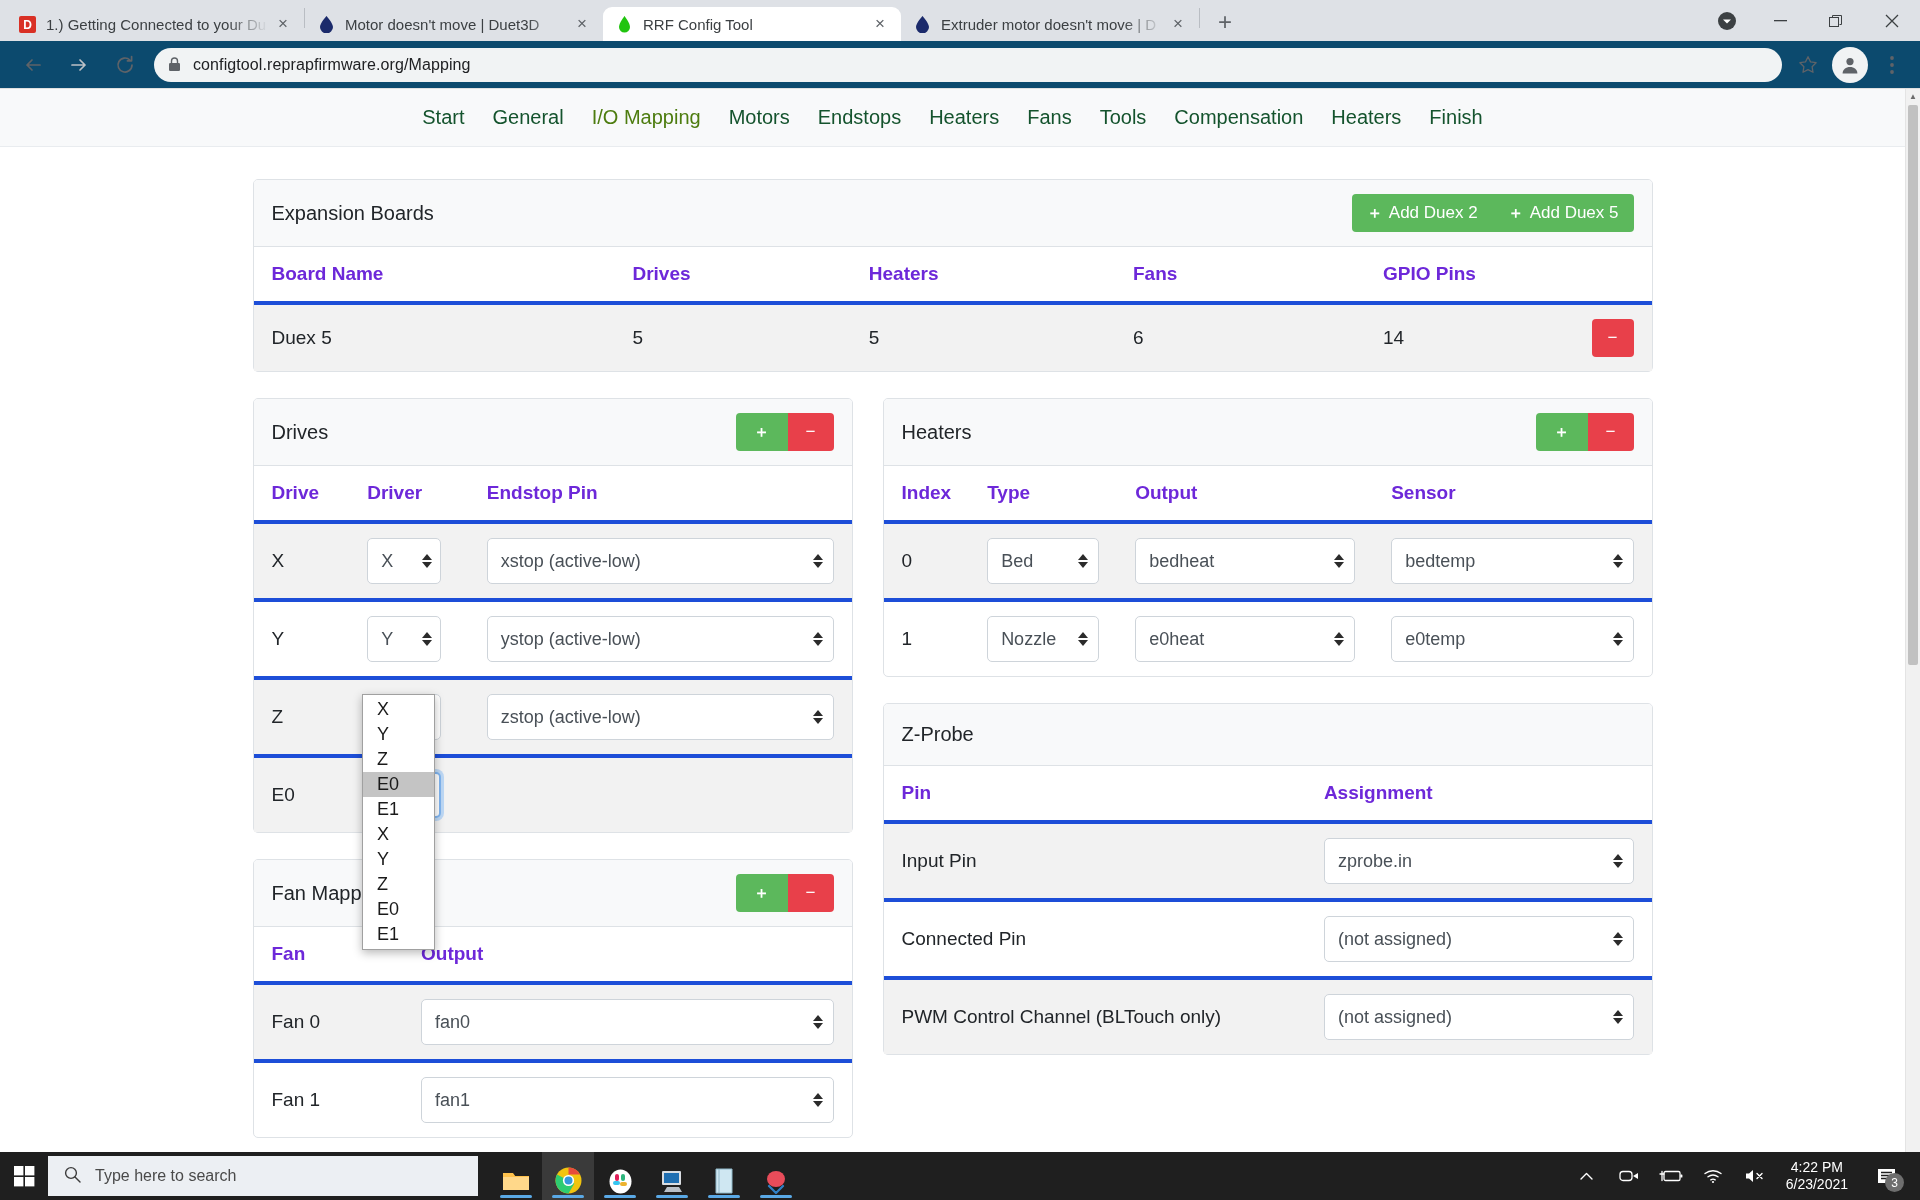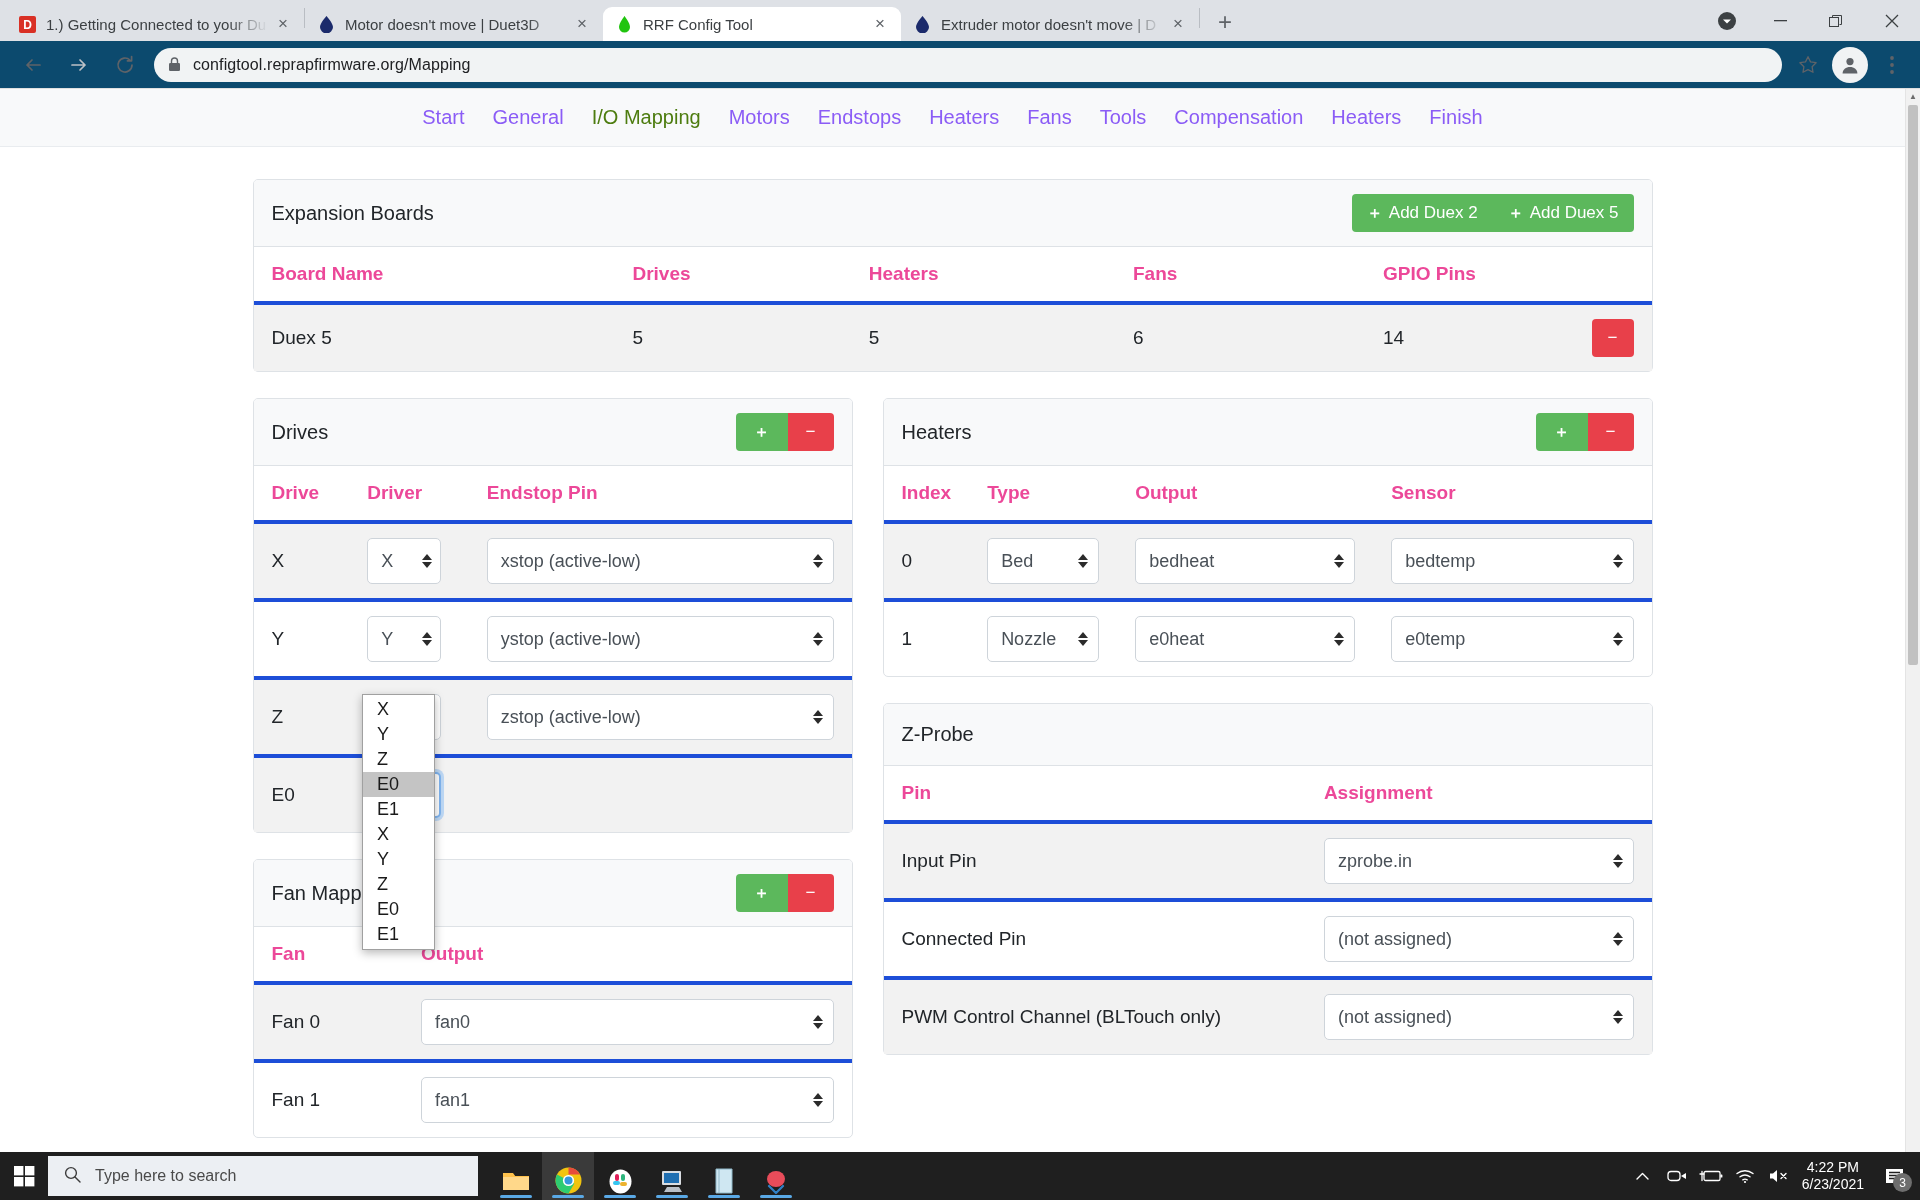--- a/index.html
+++ b/index.html
@@ -112,21 +112,21 @@
     background: #c1c1c1; border-radius: 2px;
   }
 
   
   .sitenav {
     height: 58px; background: #f8f9fa;
     border-bottom: 1px solid #e9ecef;
     display: flex; align-items: center; justify-content: center;
   }
   .sitenav .inner { display: flex; gap: 28px; align-items: center; }
-  .navlink { font-size: 20px; color: #8b5cf6; }
+  .navlink { font-size: 20px; color: #14532d; }
   .navlink.active { color: #4d7c0f; }
 
   
   .container {
     width: 1400px; margin: 0 auto; padding-top: 32px;
   }
   .card {
     border: 1px solid #dee2e6; border-radius: 5px;
     background: #fff; margin-bottom: 26px;
   }
@@ -145,21 +145,21 @@
   }
   .btn-green { background: #5cb85c; }
   .btn-red   { background: #e8404a; }
   .btn:first-child { border-radius: 4px 0 0 4px; }
   .btn:last-child  { border-radius: 0 4px 4px 0; }
   .btn.solo { border-radius: 4px; }
   .plus-ico { font-weight: 700; font-size: 16px; line-height: 1; }
 
   table { width: 100%; border-collapse: collapse; }
   th {
-    text-align: left; font-size: 19px; color: #ec4899;
+    text-align: left; font-size: 19px; color: #6d28d9;
     padding: 16px 18px; border-bottom: 2px solid #dee2e6;
     font-weight: bold;
   }
   td {
     padding: 14px 18px; font-size: 19px; color: #212529;
     border-top: 4px solid #1d4ed8; vertical-align: middle;
   }
   tr.striped td { background: #f2f2f2; }
 
   
@@ -215,21 +215,21 @@
     width: 52px; height: 48px; display:flex; align-items:flex-end;
     justify-content:center; position: relative; padding-bottom: 6px;
   }
   .tb-app.active { background: #3a3a3a; }
   .tb-app .underline {
     position:absolute; bottom: 2px; left: 10px; right: 10px; height: 3px;
     background: #5aa9e6; border-radius: 2px;
   }
   .tray {
     position: absolute; right: 0; top: 0; height: 48px;
-    display: flex; align-items: center; gap: 0; color: #fff;
+    display: flex; align-items: center; gap: 8px; color: #fff;
   }
   .tray-ico { width: 34px; height: 48px; display:flex; align-items:center; justify-content:center; }
   .tray-clock {
     font-size: 14px; line-height: 17px; text-align: center; color: #fff;
     padding: 0 10px 0 6px;
   }
   .notif {
     width: 40px; height: 48px; display:flex; align-items:center; justify-content:center;
     position: relative;
   }

